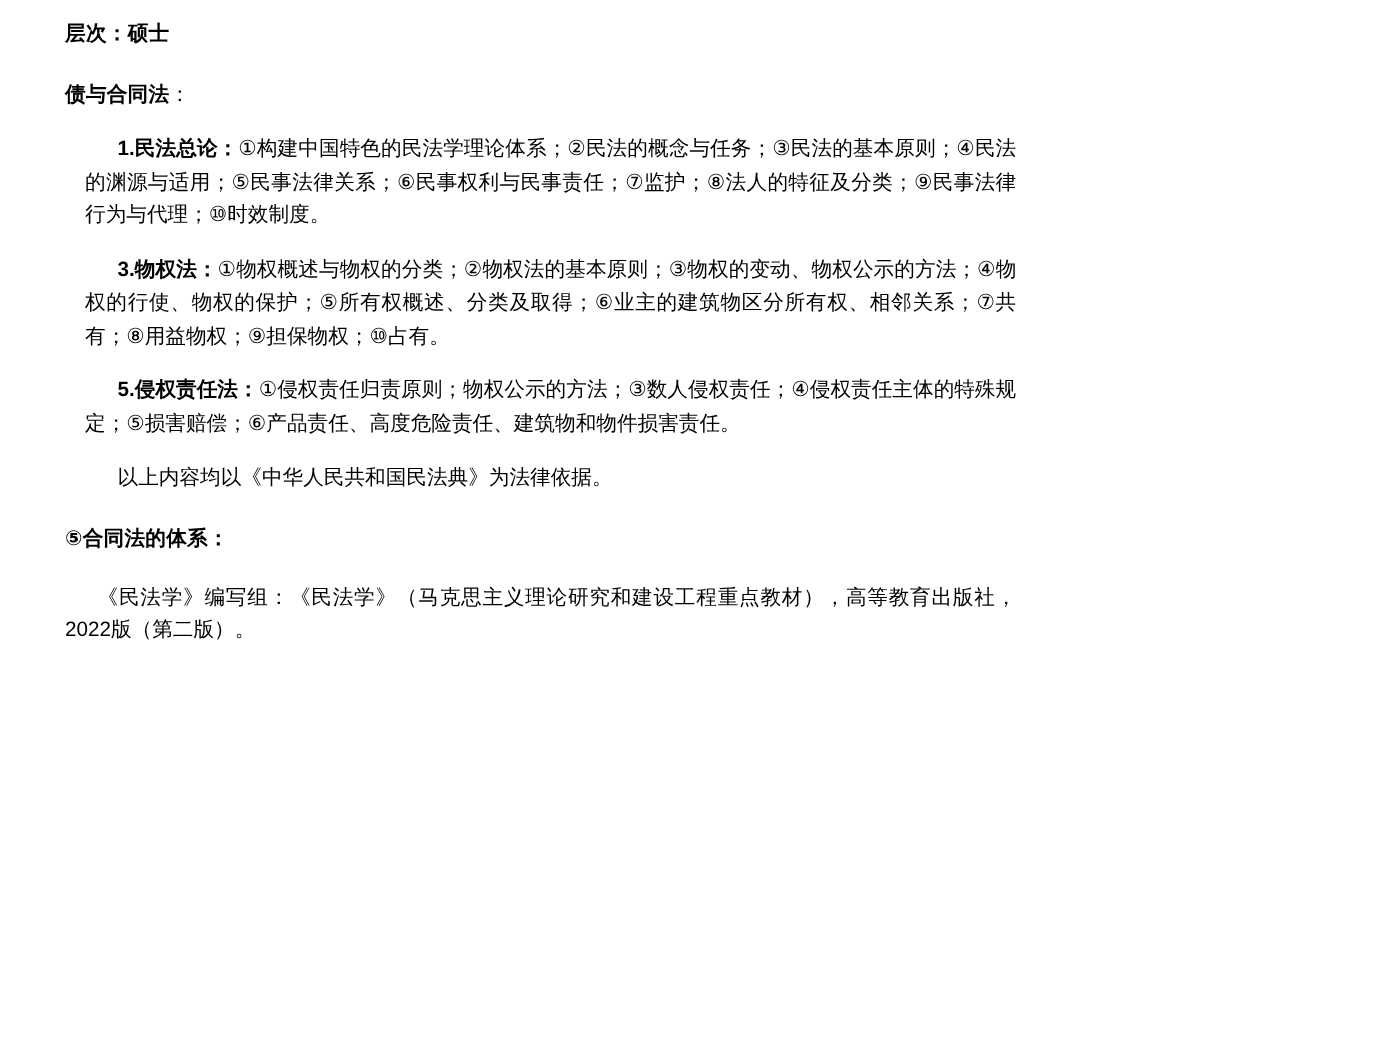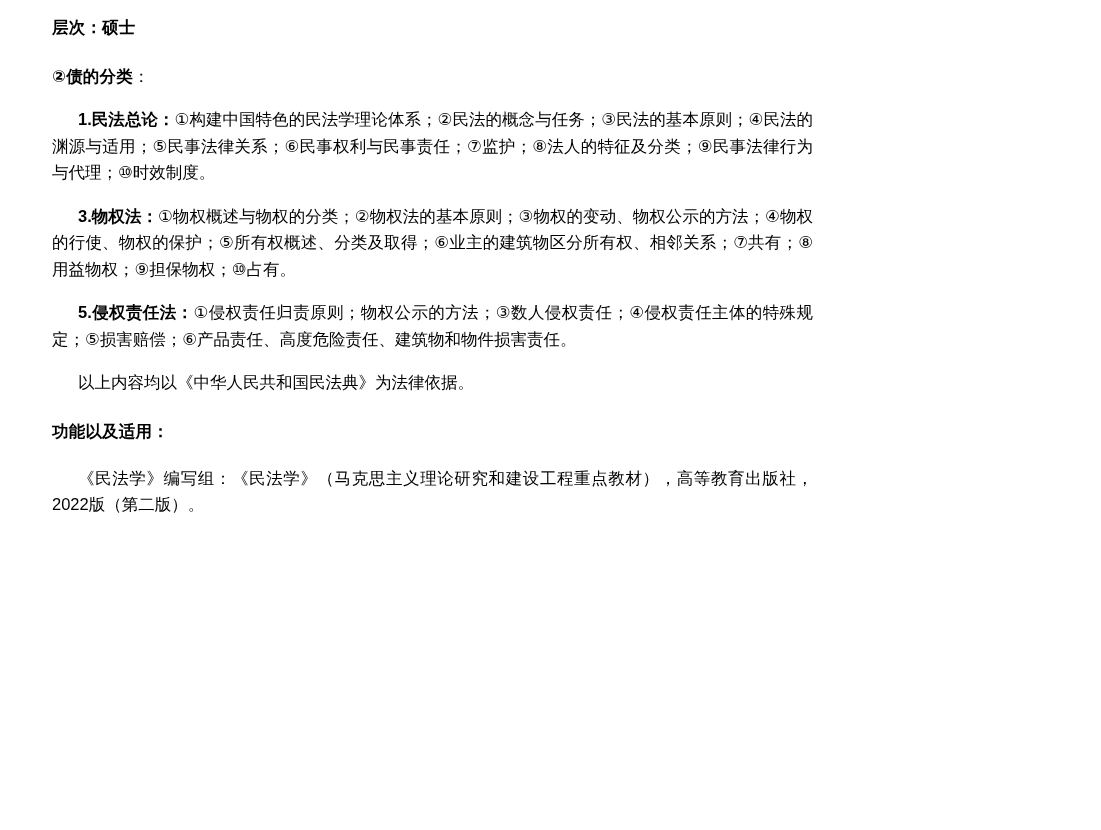--- a/index.html
+++ b/index.html
@@ -30,20 +30,21 @@
   .head-line {
     font-weight: bold;
     margin-bottom: 22px;
   }
   .head-line .val {
     font-weight: bold;
   }
   .section {
     margin-bottom: 13px;
     text-indent: 0;
+    margin-left: 16px;
   }
   .para {
     text-align: justify;
     text-justify: inter-ideograph;
     font-size: 16.5px;
     line-height: 1.62;
   }
   .sec-title {
     font-weight: bold;
   }
@@ -57,21 +58,21 @@
 
 <div class="page">
 
   <p class="line head-line">
     <span>层次：</span><span class="val">硕士</span>
   </p>
 
 
 
   <p class="line">
-    <b class="bold">②债的分类</b><span>：</span>
+    <b class="bold">债与合同法</b><span>：</span>
   </p>
 
   <p class="para section">
     <span class="lead"></span><b class="sec-title">1.</b><b class="sec-title">民法总论：</b><span>①构建中国特色的民法学理论体系；②民法的概念与任务；③民法的基本原则；④民法的渊源与适用；⑤民事法律关系；⑥民事权利与民事责任；⑦监护；⑧法人的特征及分类；⑨民事法律行为与代理；⑩时效制度。</span>
   </p>
 
 
   <p class="para section">
     <span class="lead"></span><b class="sec-title">3.</b><b class="sec-title">物权法：</b><span>①物权概述与物权的分类；②物权法的基本原则；③物权的变动、物权公示的方法；④物权的行使、物权的保护；⑤所有权概述、分类及取得；⑥业主的建筑物区分所有权、相邻关系；⑦共有；⑧用益物权；⑨担保物权；⑩占有。</span>
   </p>
@@ -79,20 +80,20 @@
 
   <p class="para section">
     <span class="lead"></span><b class="sec-title">5.</b><b class="sec-title">侵权责任法：</b><span>①侵权责任归责原则；物权公示的方法；③数人侵权责任；④侵权责任主体的特殊规定；⑤损害赔偿；⑥产品责任、高度危险责任、建筑物和物件损害责任。</span>
   </p>
 
   <p class="para section">
     <span class="lead"></span><span>以上内容均以《中华人民共和国民法典》为法律依据。</span>
   </p>
 
   <p class="line" style="margin-top:22px;margin-bottom:20px;">
-    <b class="bold">功能以及适用：</b>
+    <b class="bold">⑤合同法的体系：</b>
   </p>
 
   <p class="para">
     <span class="lead"></span><span>《民法学》编写组：《民法学》（马克思主义理论研究和建设工程重点教材），高等教育出版社，2022版（第二版）。</span>
   </p>
 
 </div>
 
 </body></html>

